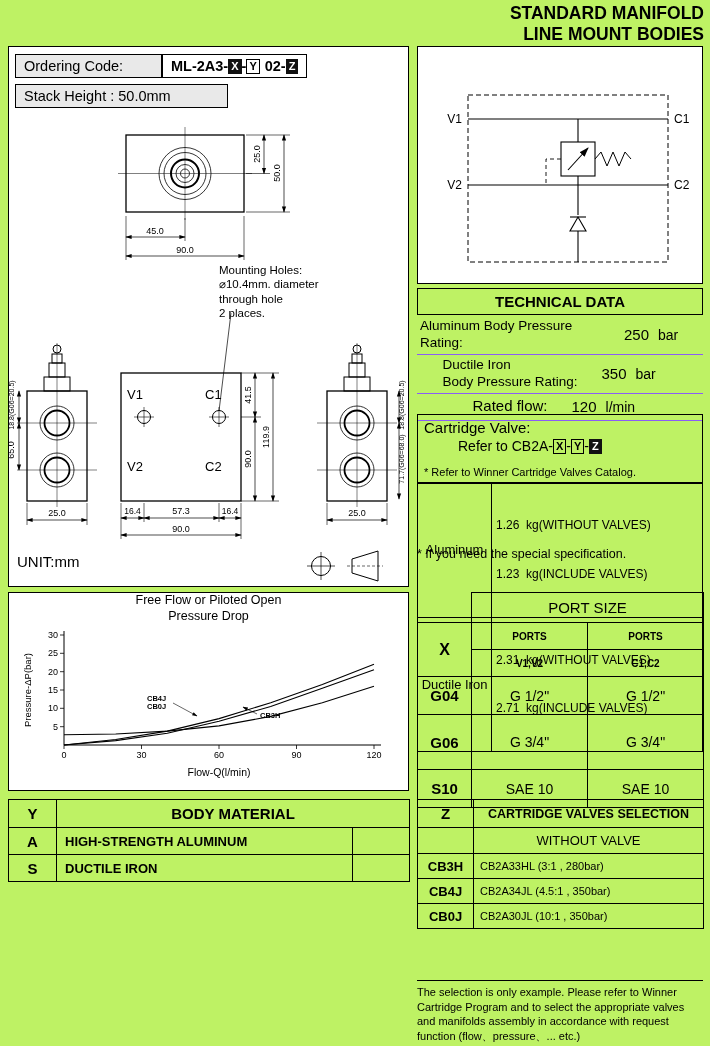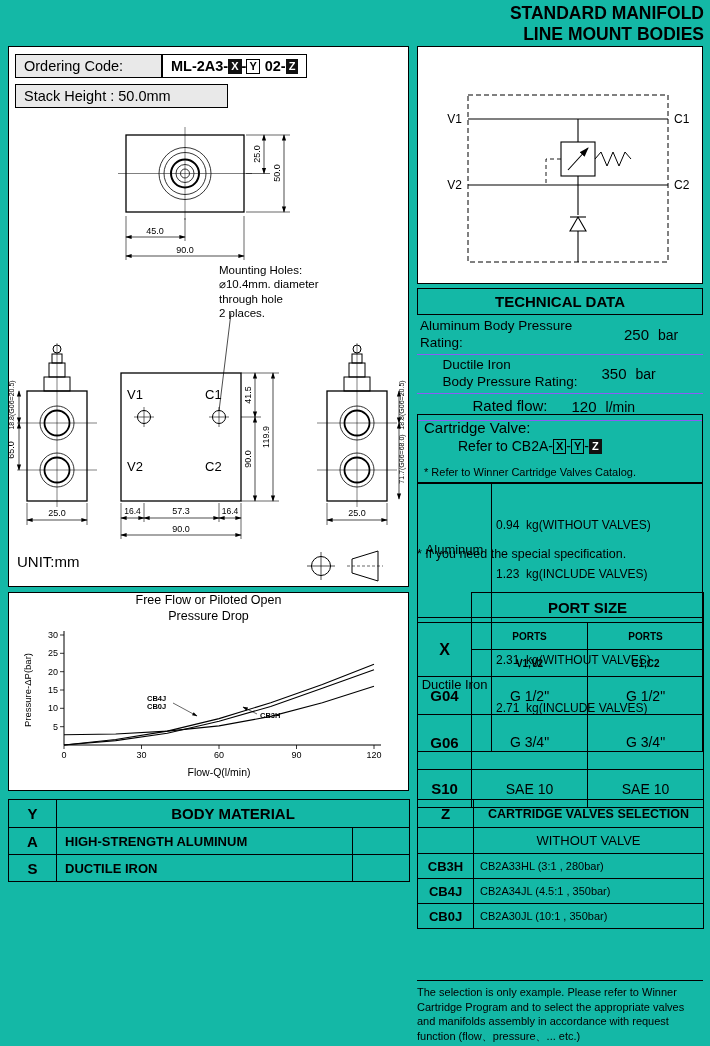--- a/index.html
+++ b/index.html
@@ -1,16 +1,16 @@
 <!DOCTYPE html>
 <html><head>
 <meta charset="utf-8">
 <style>
   html,body{margin:0;padding:0;background:#fff;}
-  .page{position:relative;width:710px;height:1046px;background:#14b8a6;color:#000;
+  .page{position:relative;width:710px;height:1046px;background:#bef264;color:#000;
         font-family:"Liberation Sans", sans-serif;overflow:hidden;}
   .panel{position:absolute;border:1px solid #000;background:#fff;box-sizing:border-box;}
   .doc-title{position:absolute;top:3px;right:6px;text-align:right;font-weight:bold;
              font-size:17.5px;line-height:1.18;}
   
   .obox{position:absolute;border:1px solid #000;padding:3px 8px;font-size:14.5px;box-sizing:border-box;}
   .gray{background:#e9e9e9;}
   .code-box{font-weight:bold;}
   .cb{display:inline-block;border:1px solid #000;font-size:11px;line-height:1;
       padding:1px 2px;vertical-align:1px;font-weight:bold;}
@@ -40,21 +40,21 @@
   .wtable .kg{font-size:12px;padding:2px 4px;white-space:pre;line-height:1.35;}
   .tdfoot{position:absolute;font-size:12.5px;line-height:1.3;}
   .tdfoot .in{padding-left:8px;}
   
   .chart-title{position:absolute;top:0;left:0;width:100%;text-align:center;
                font-size:12.5px;line-height:1.25;}
   
   .ptable{position:absolute;table-layout:fixed;}
   .ptable th,.ptable td{border:1px solid #000;text-align:center;box-sizing:border-box;padding:0;}
   .ptable .nob{border:none;}
-  .ptable .hdr{font-size:15px;font-weight:bold;margin-top:32px;}
+  .ptable .hdr{font-size:15px;font-weight:normal;margin-top:32px;}
   .ptable .xcell{font-size:16px;font-weight:bold;}
   .ptable .sub{font-size:10px;font-weight:bold;}
   .ptable .key{font-size:15px;font-weight:bold;}
   .ptable .val{font-size:14px;font-weight:normal;}
   
   .btable{position:absolute;table-layout:fixed;}
   .btable th,.btable td{border:1px solid #000;box-sizing:border-box;padding:0;}
   .btable .khdr{font-size:15px;font-weight:bold;text-align:center;}
   .btable .thdr{font-size:15px;font-weight:bold;text-align:center;}
   .btable .k{font-size:15px;font-weight:bold;text-align:center;}
@@ -293,21 +293,21 @@
       <span>Refer to CB2A-</span><span class="cb">X</span><span>-</span><span class="cb">Y</span><span>-</span><span class="cb dark">Z</span>
     </div>
     <div class="cart-l3">* Refer to Winner Cartridge Valves Catalog.</div>
   </div>
 
   <table class="wtable" style="left:417px;top:482px;width:286px;">
     <tbody>
         <tr>
       <td class="mat">Aluminum</td>
       <td class="kg">
-        <div>0.94  kg(WITHOUT VALVES)</div>
+        <div>1.26  kg(WITHOUT VALVES)</div>
         <div>1.23  kg(INCLUDE VALVES)</div>
       </td>
     </tr>
     <tr>
       <td class="mat">Ductile Iron</td>
       <td class="kg">
         <div>2.31  kg(WITHOUT VALVES)</div>
         <div>2.71  kg(INCLUDE VALVES)</div>
       </td>
     </tr>

